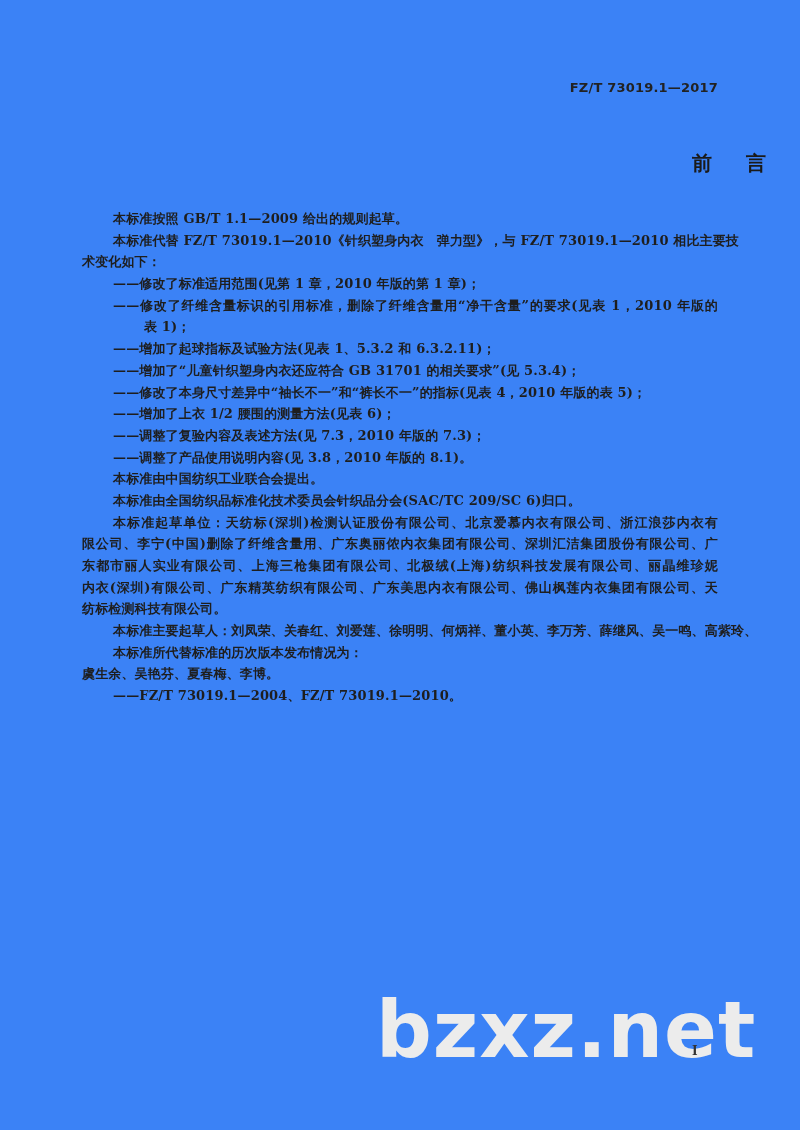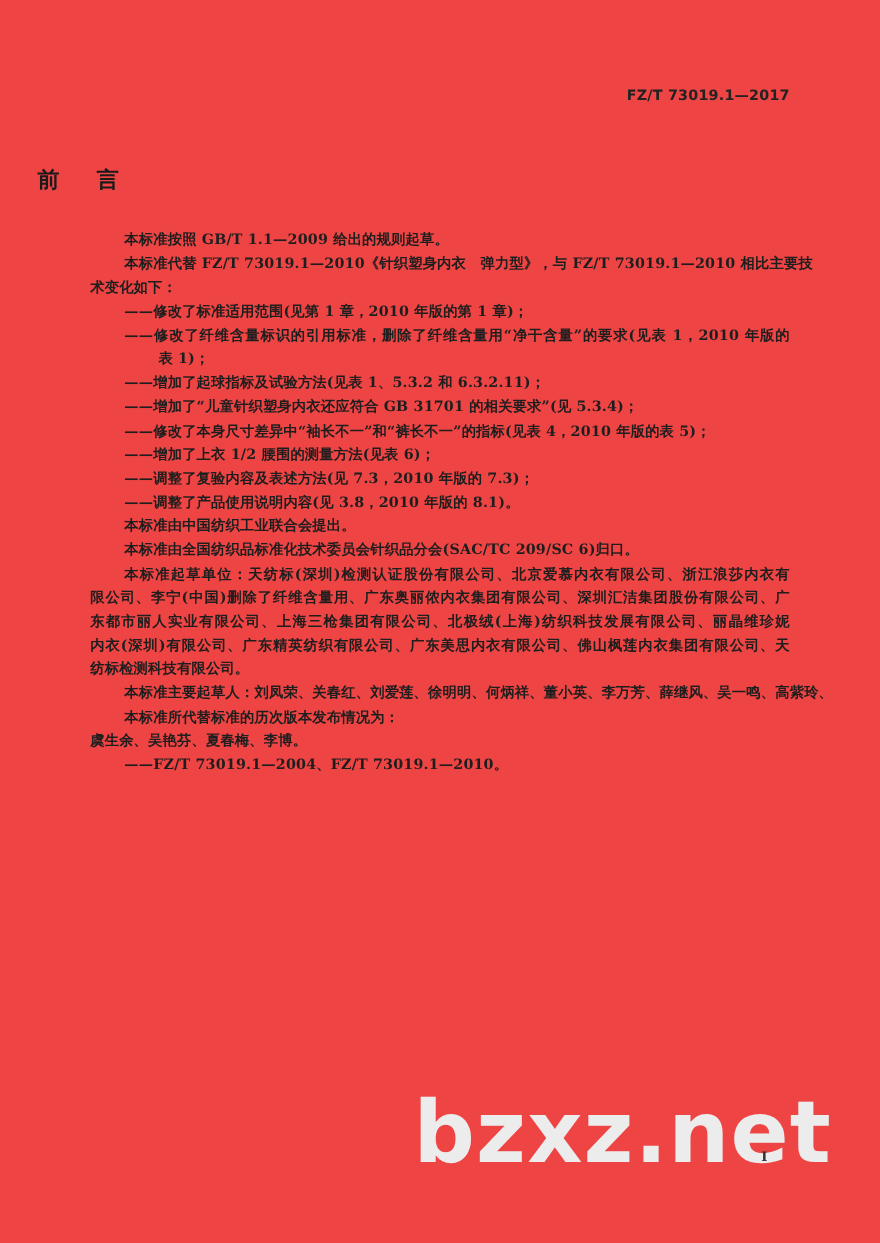--- a/index.html
+++ b/index.html
@@ -1,26 +1,26 @@
 <!DOCTYPE html>
 <html><head>
 <meta charset="utf-8">
 <style>
   html, body { margin: 0; padding: 0; }
   body {
     width: 800px; height: 1130px; background: #ffffff; position: relative; overflow: hidden;
     font-family: "DejaVu Serif", "Liberation Serif", serif; color: #1a1a1a;
   }
-  .page { position: absolute; left: 0; top: 0; width: 800px; height: 1130px; background: #ef4444; }
+  .page { position: absolute; left: 0; top: 0; width: 800px; height: 1130px; background: #3b82f6; }
   .std-code {
     position: absolute; right: 82px; top: 80px; font-size: 13px; font-weight: bold;
     font-family: "DejaVu Sans", "Liberation Sans", sans-serif; letter-spacing: 0.2px; color: #222;
   }
   .title {
-    position: absolute; left: 0; width: 800px; top: 150px; text-align: left;
+    position: absolute; left: 0; width: 800px; top: 150px; text-align: right;
     font-size: 20px; font-weight: bold; letter-spacing: 34px; color: #1a1a1a;
     font-family: "DejaVu Sans", "Liberation Sans", sans-serif; padding-left: 34px; box-sizing: border-box;
   }
   .body { position: absolute; left: 82px; top: 208px; width: 636px; }
   .line {
     height: 21.7px; line-height: 21.7px; font-size: 13px; white-space: nowrap; overflow: visible;
     font-weight: bold; color: #1e1e1e; letter-spacing: 0.15px;
   }
   .line.ind { padding-left: 31px; }
   .line.dash { padding-left: 31px; }

